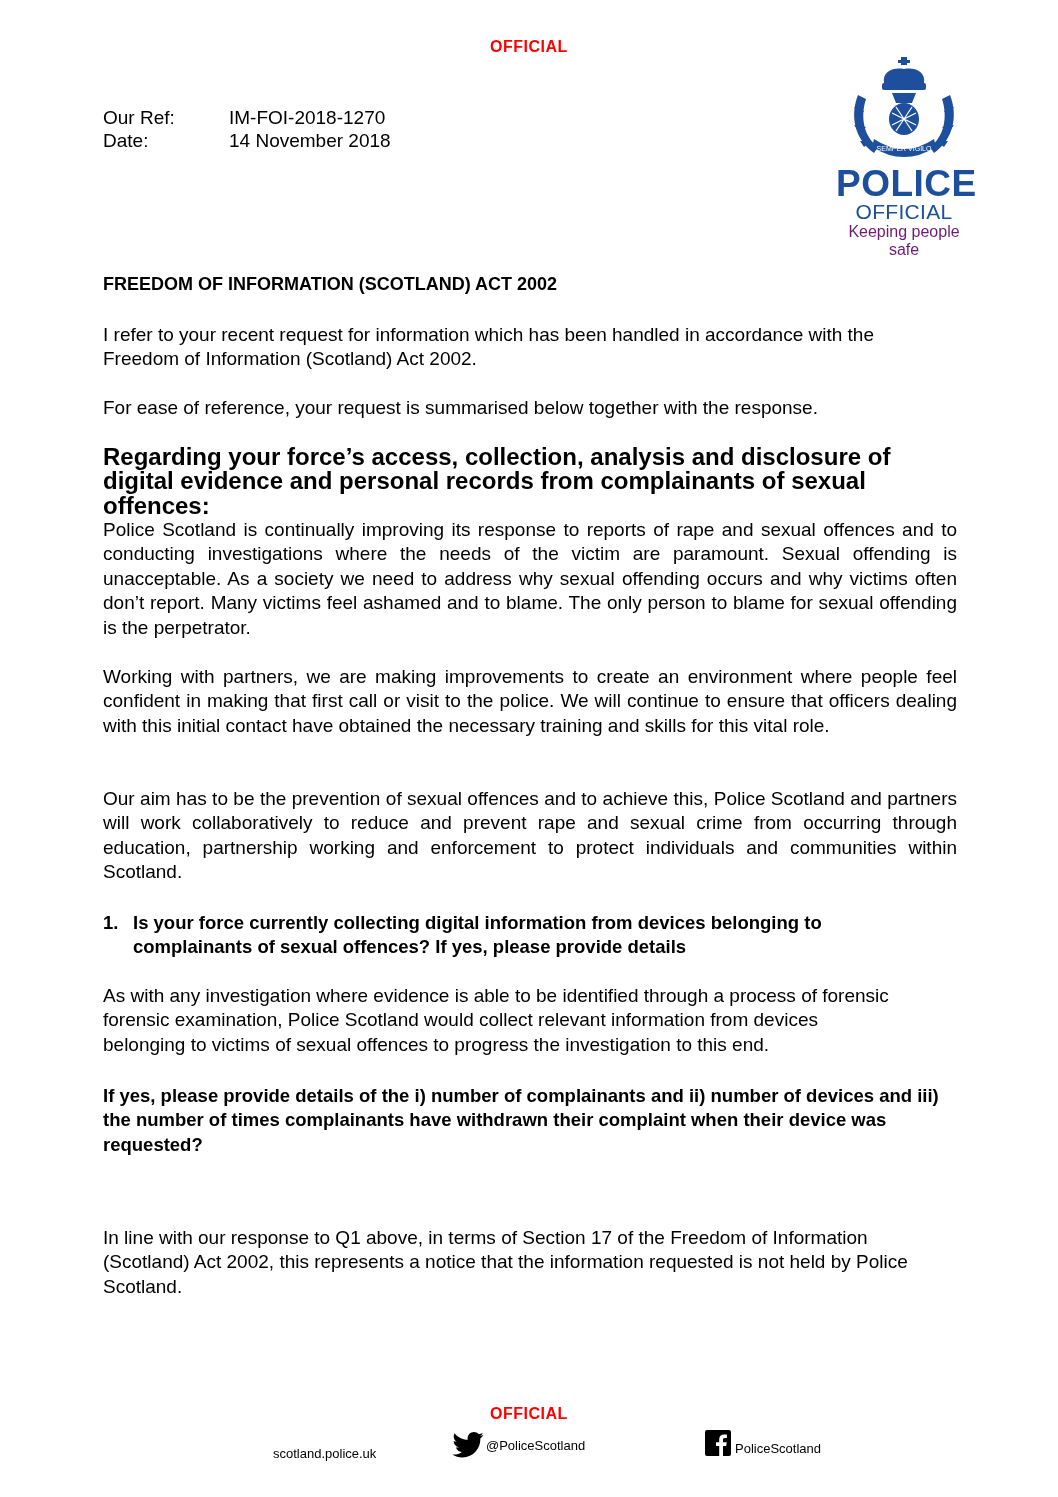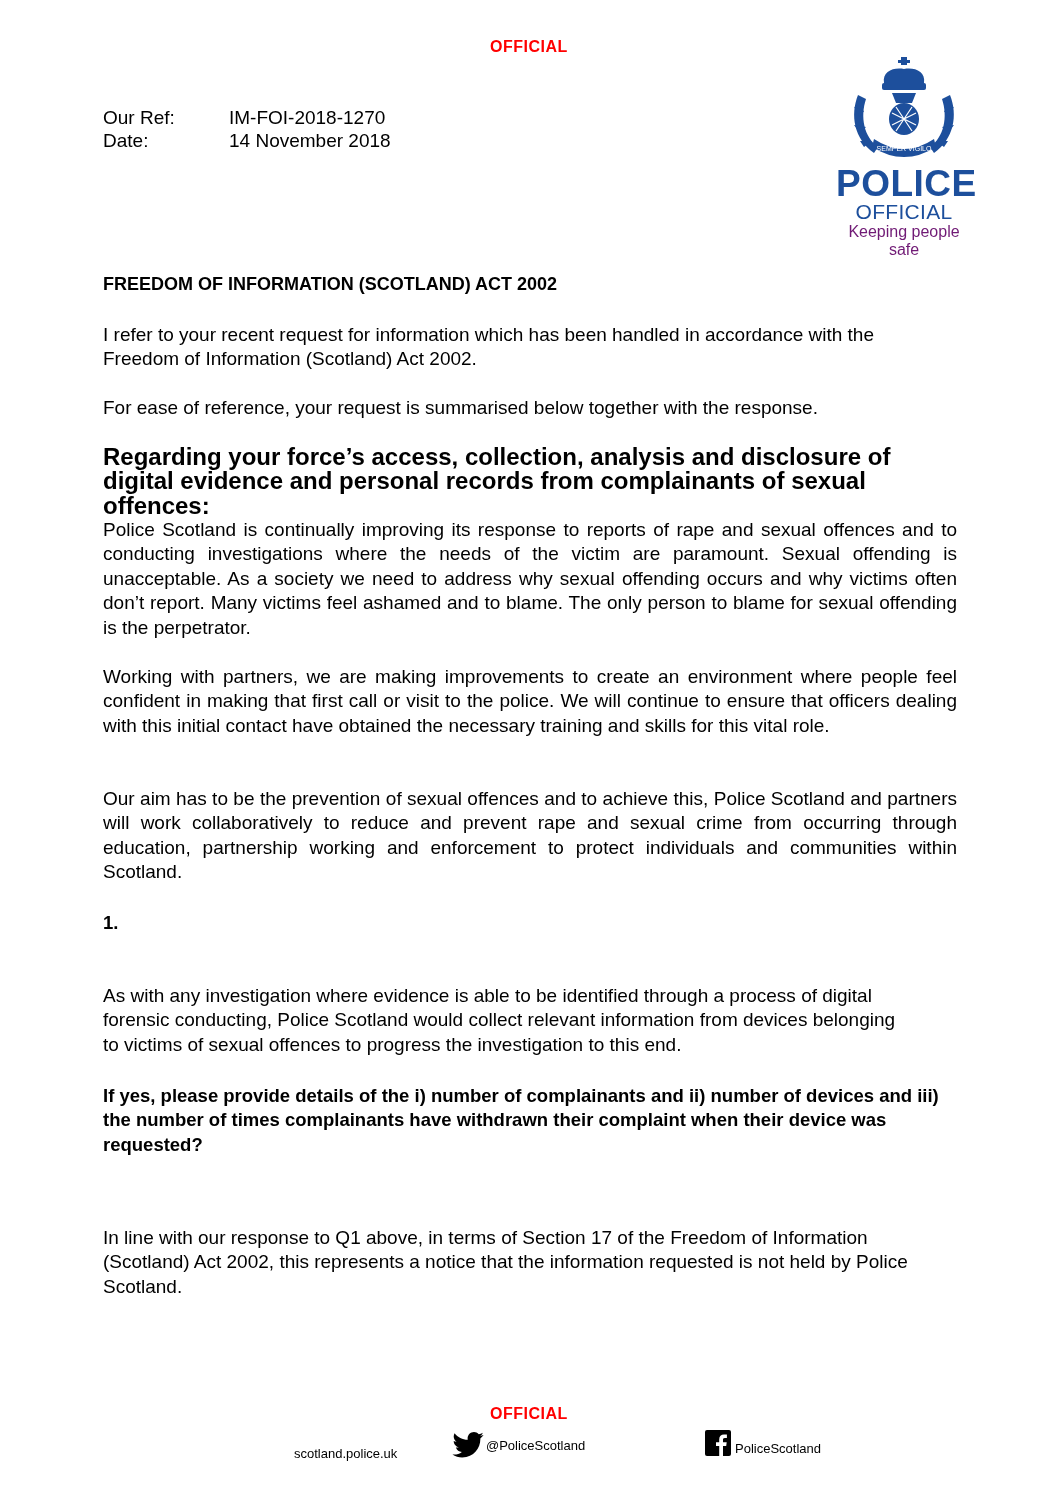--- a/index.html
+++ b/index.html
@@ -11,21 +11,21 @@
   .ref-row { font-size: 19px; line-height: 24px; }
   .ref-label { display: inline-block; width: 126px; }
   .body-text { font-size: 19px; line-height: 24.4px; }
   .justify { text-align: justify; }
   .bold { font-weight: bold; }
   .heading { font-size: 18px; font-weight: bold; }
   .logo { position: absolute; left: 836px; top: 55px; width: 136px; text-align: center; color: #1d4f9c; }
   .logo-police { font-size: 37px; font-weight: bold; line-height: 34px; letter-spacing: 0.5px; text-align: right; }
   .logo-scotland { font-size: 21px; line-height: 22px; letter-spacing: 0.3px; }
   .logo-tag { font-size: 16px; line-height: 18px; color: #701a75; }
-  .footer-text { font-size: 13px; font-family: "Liberation Sans", sans-serif; margin-left: 21px; }
+  .footer-text { font-size: 13px; font-family: "Liberation Sans", sans-serif; }
   .q-num { position: absolute; left: 0; }
 </style>
 </head>
 <body>
 
 <div class="abs official" style="left:0; width:1058px; top:38px; text-align:center;">OFFICIAL</div>
 
 <div class="abs ref-row" style="left:103px; top:106px;">
   <span class="ref-label">Our Ref:</span><span>IM-FOI-2018-1270</span>
 </div>
@@ -64,23 +64,24 @@
 <div class="abs body-text" style="left:103px; top:396px; width:850px;">For ease of reference, your request is summarised below together with the response.</div>
 
 <div class="abs body-text bold" style="left:103px; top:445px; width:790px; font-size:24px;">Regarding your force’s access, collection, analysis and disclosure of digital evidence and personal records from complainants of sexual offences:</div>
 
 <div class="abs body-text justify" style="left:103px; top:518px; width:854px;">Police Scotland is continually improving its response to reports of rape and sexual offences and to conducting investigations where the needs of the victim are paramount.  Sexual offending is unacceptable. As a society we need to address why sexual offending occurs and why victims often don’t report. Many victims feel ashamed and to blame. The only person to blame for sexual offending is the perpetrator.</div>
 <div class="abs body-text justify" style="left:103px; top:665px; width:854px;">Working with partners, we are making improvements to create an environment where people feel confident in making that first call or visit to the police. We will continue to ensure that officers dealing with this initial contact have obtained the necessary training and skills for this vital role.</div>
 <div class="abs body-text justify" style="left:103px; top:787px; width:854px;">Our aim has to be the prevention of sexual offences and to achieve this, Police Scotland and partners will work collaboratively to reduce and prevent rape and sexual crime from occurring through education, partnership working and enforcement to protect individuals and communities within Scotland.</div>
 
 <div class="abs body-text bold" style="left:103px; top:911px; width:840px; padding-left:30px; box-sizing:border-box; font-size:18.5px;">
   <span class="q-num">1.</span>
+  <span>Is your force currently collecting digital information from devices belonging to complainants of sexual offences? If yes, please provide details</span>
 </div>
 
-<div class="abs body-text" style="left:103px; top:984px; width:800px;">As with any investigation where evidence is able to be identified through a process of digital forensic conducting, Police Scotland would collect relevant information from devices belonging to victims of sexual offences to progress the investigation to this end.</div>
+<div class="abs body-text" style="left:103px; top:984px; width:800px;">As with any investigation where evidence is able to be identified through a process of forensic forensic examination, Police Scotland would collect relevant information from devices belonging to victims of sexual offences to progress the investigation to this end.</div>
 
 <div class="abs body-text bold" style="left:103px; top:1084px; width:850px; font-size:18.5px;">If yes, please provide details of the i) number of complainants and ii) number of devices and iii)  the number of times complainants have withdrawn their complaint when their device was requested?</div>
 
 <div class="abs body-text" style="left:103px; top:1181px; width:850px;margin-top:45px;">In line with our response to Q1 above, in terms of Section 17 of the Freedom of Information (Scotland) Act 2002, this represents a notice that the information requested is not held by Police Scotland.</div>
 
 <div class="abs official" style="left:0; width:1058px; top:1405px; text-align:center;">OFFICIAL</div>
 
 <div class="abs footer-text" style="left:273px; top:1446px;">scotland.police.uk</div>
 
 <div class="abs" style="left:452px; top:1432px; display:flex; align-items:center;">

